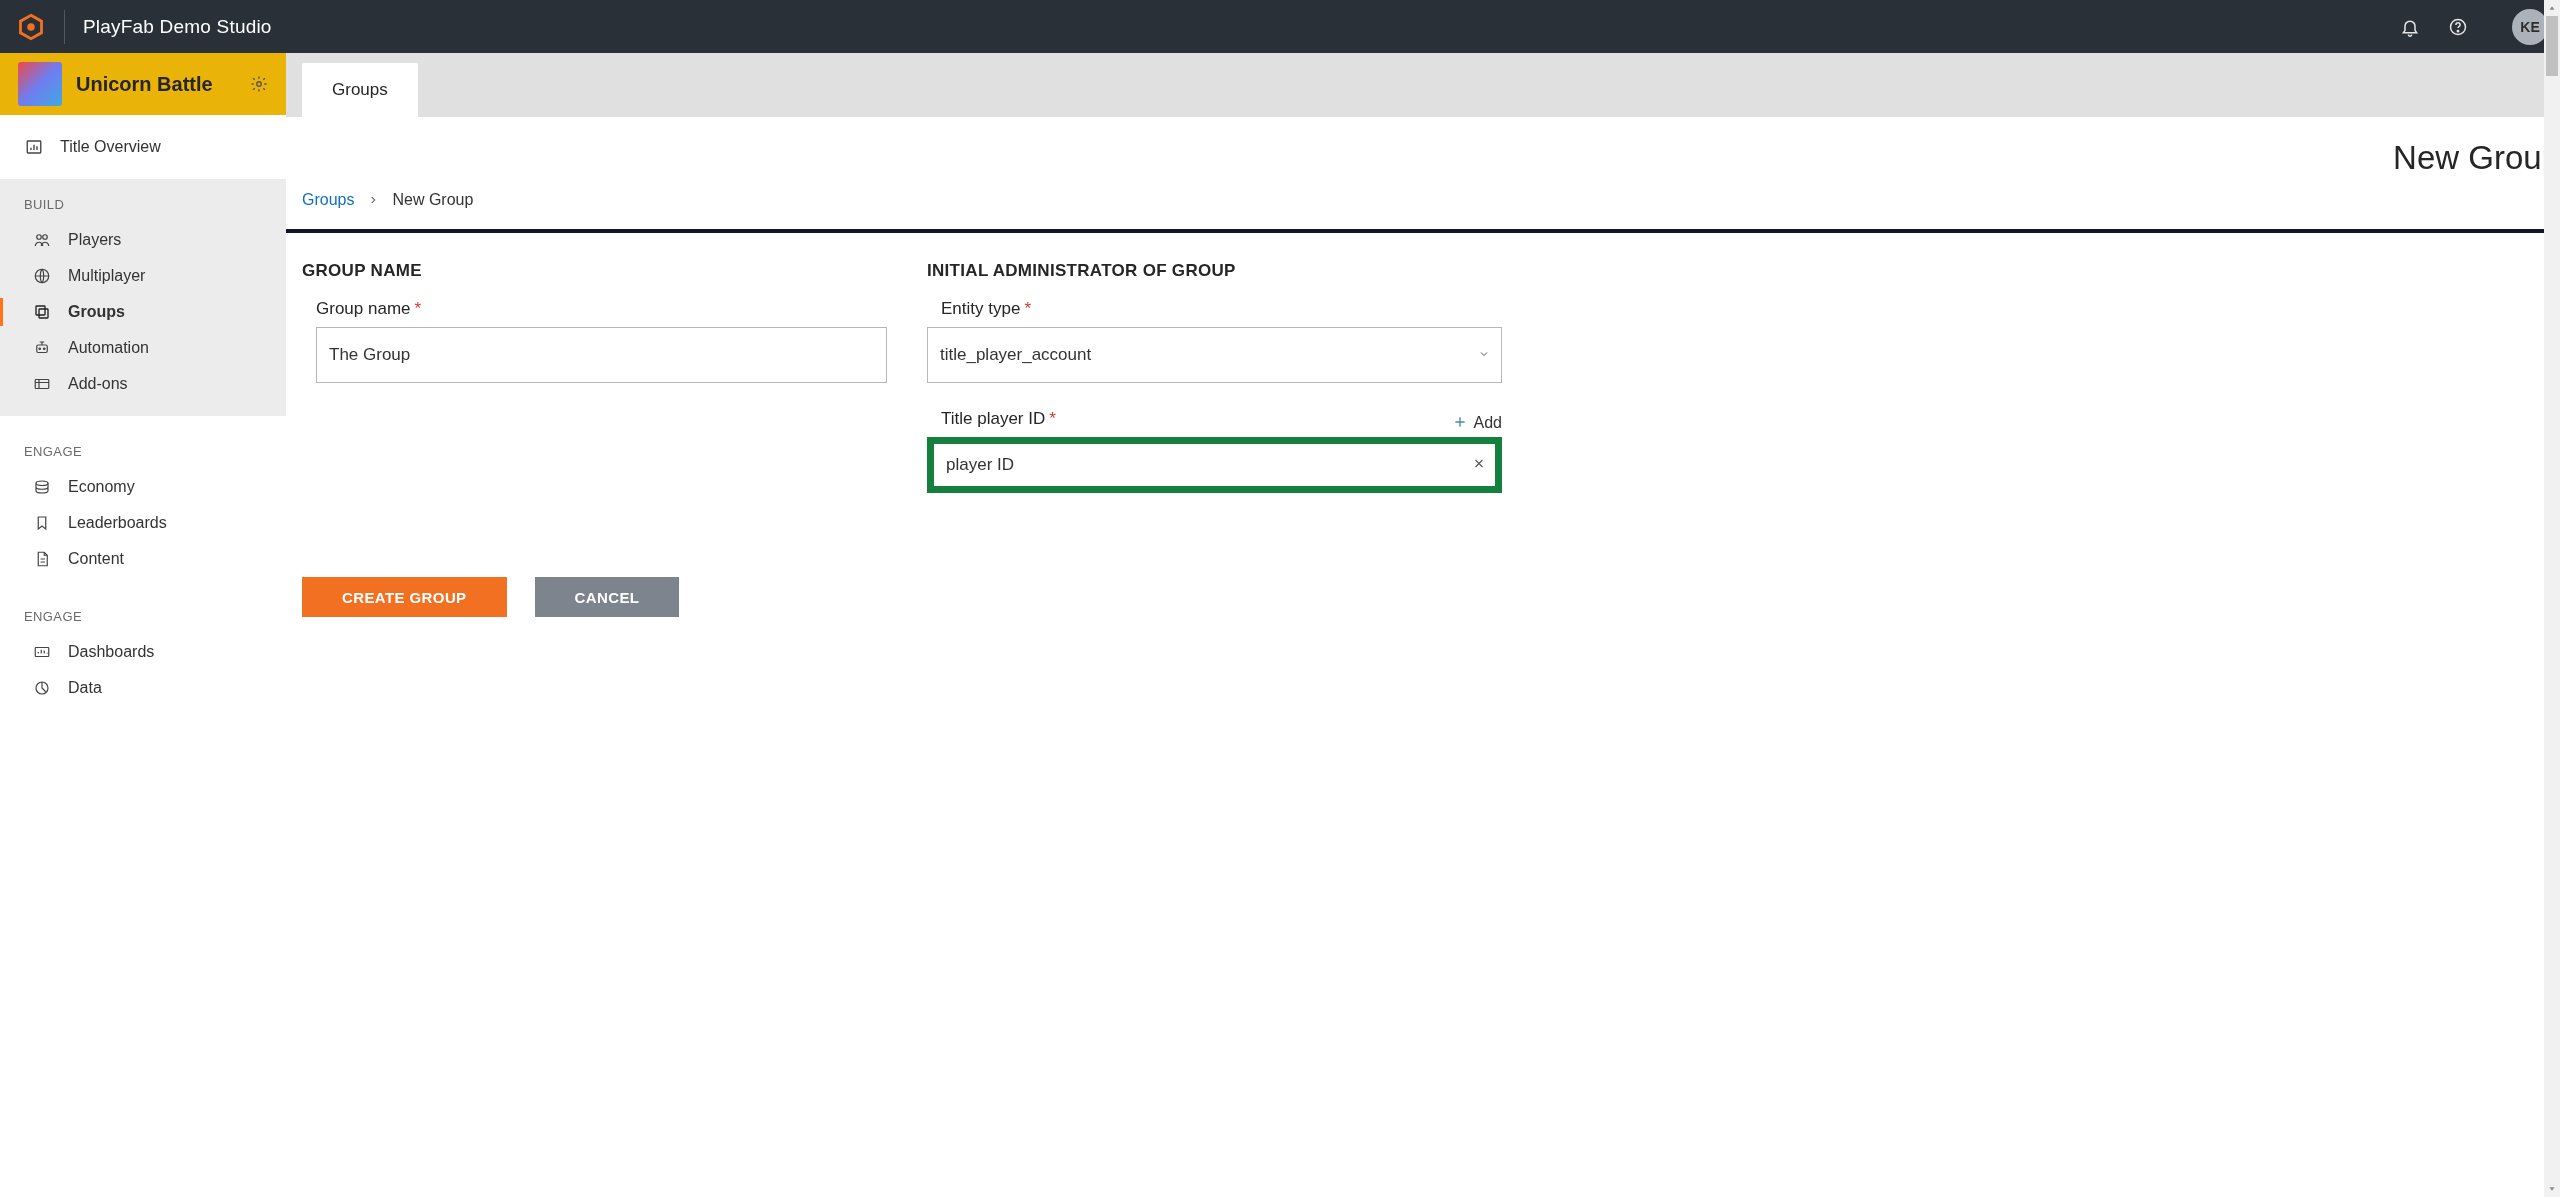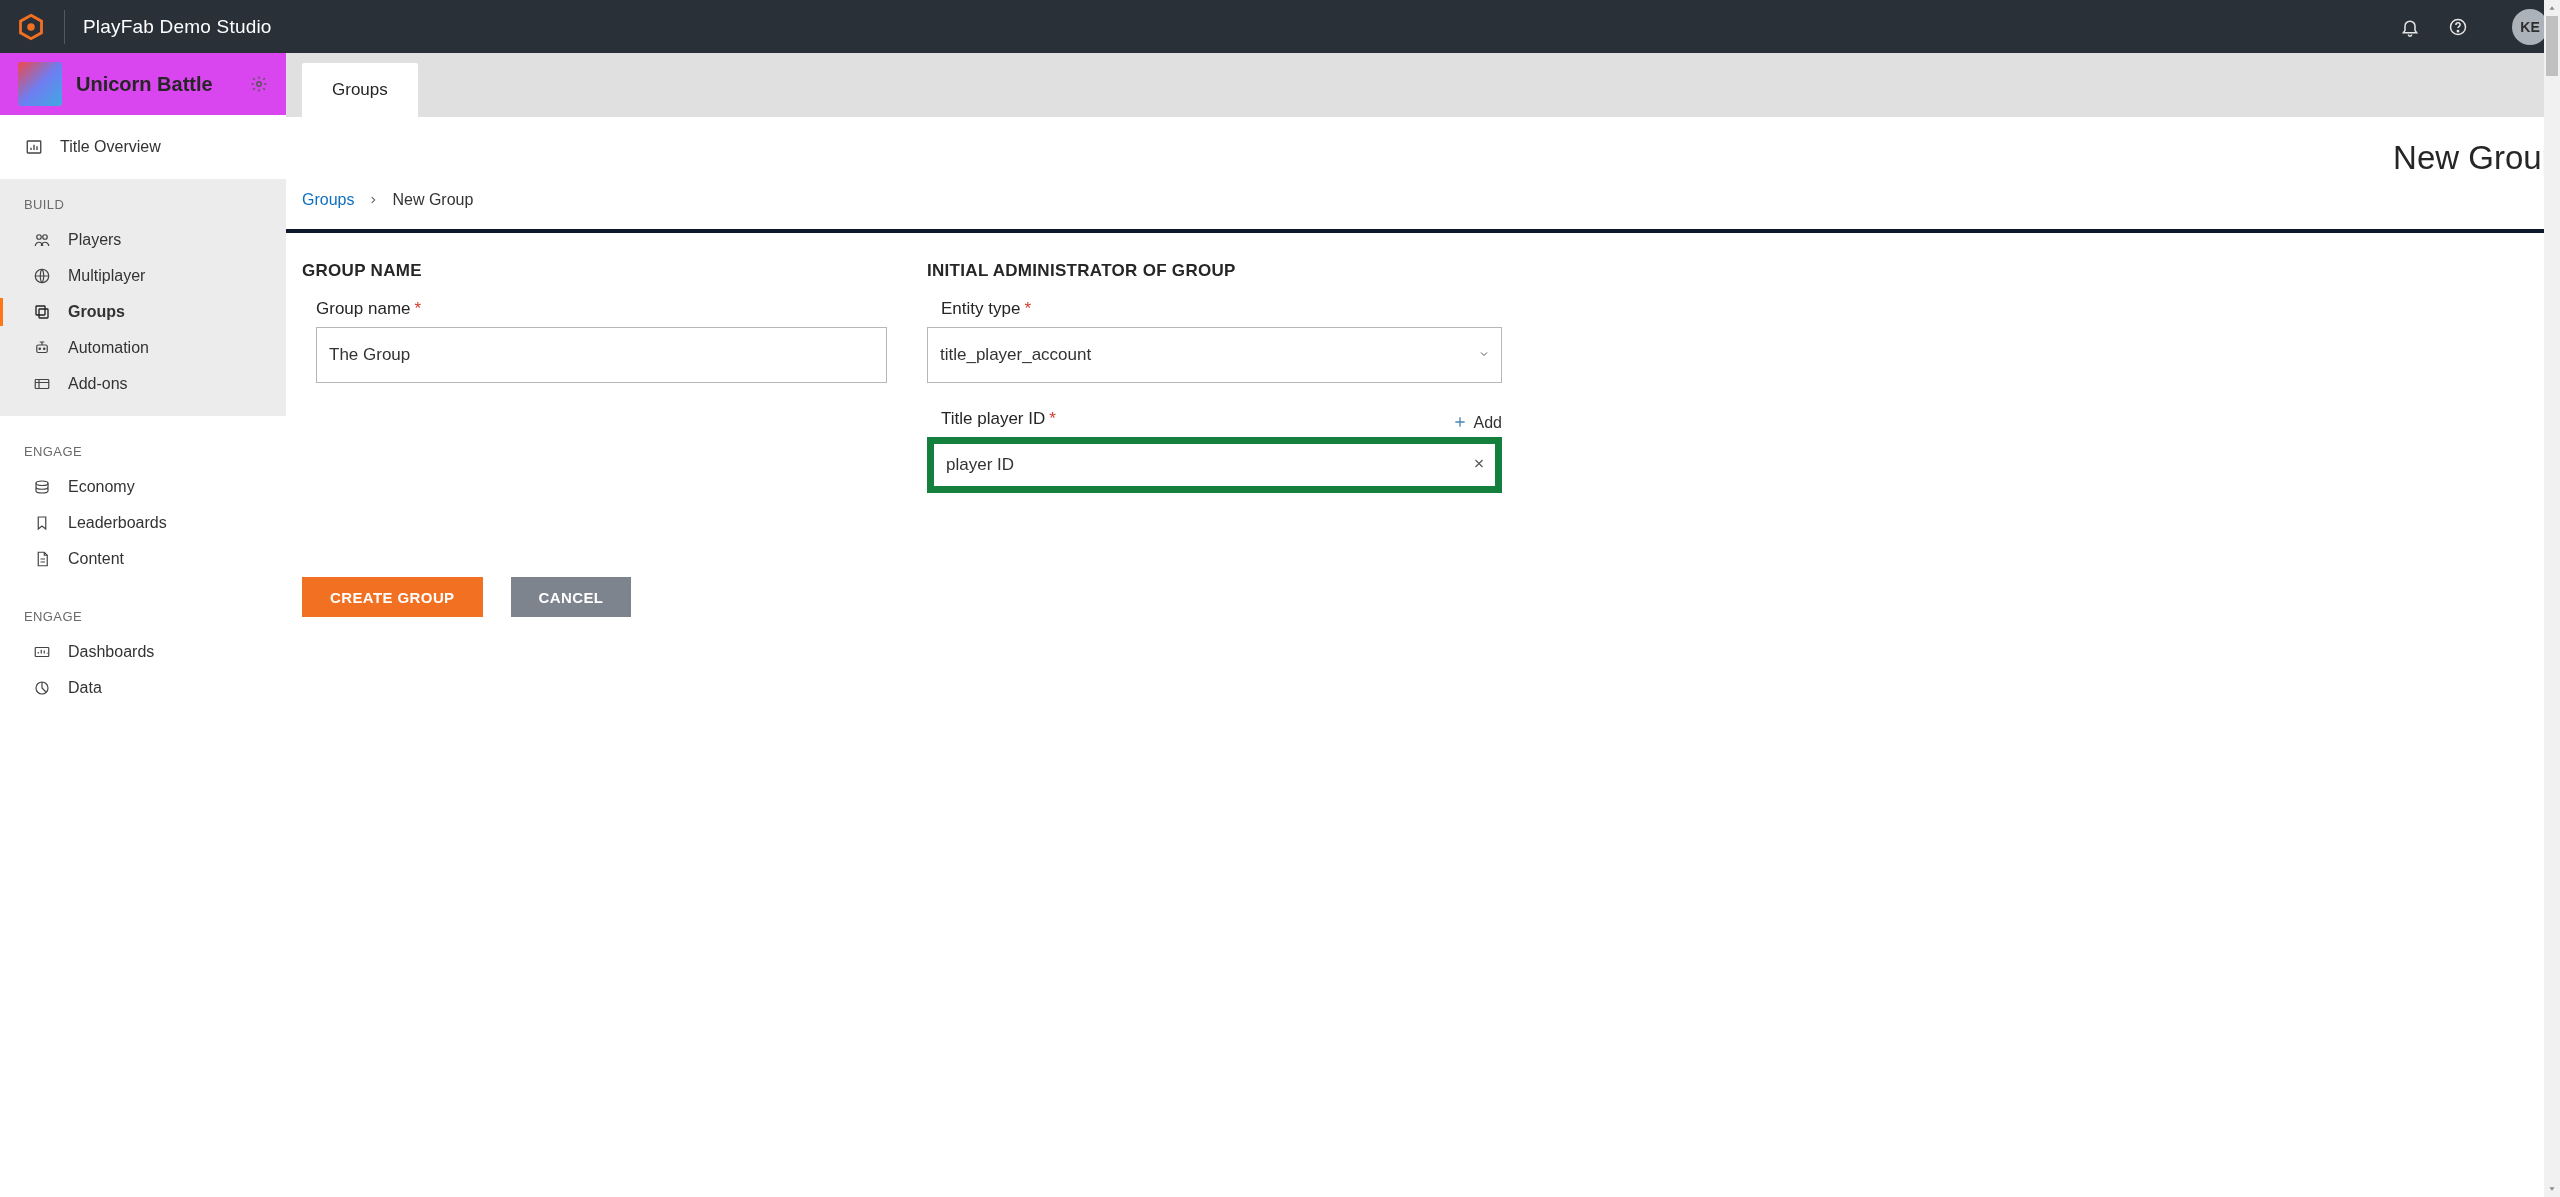--- a/index.html
+++ b/index.html
@@ -31,21 +31,21 @@
       margin-left: 16px;
     }
 
     
     .below-top { display: flex; height: calc(100% - 53px); }
 
     
     .sidebar { width: 286px; flex-shrink: 0; background: #fff; overflow-y: auto; }
     .title-row {
       height: 62px; display: flex; align-items: center; padding: 0 18px; gap: 14px;
-      background: #d946ef;
+      background: #eab308;
     }
     .title-thumb { width: 44px; height: 44px; border-radius: 3px; background: linear-gradient(135deg,#f04848 0%, #6f7df1 50%, #3fa9e2 100%); }
     .title-name { font-size: 20px; font-weight: 700; flex: 1; }
     .gear { width: 18px; height: 18px; cursor: pointer; }
 
     .side-section { padding: 0; }
     .side-section.shaded { background: #ececec; }
     .section-header {
       padding: 18px 24px 10px 24px;
       font-size: 13px; letter-spacing: .4px;
@@ -99,21 +99,21 @@
       color:#555; cursor:pointer; font-size:18px; padding:4px;
     }
     .select-wrap { position:relative; padding-left: 0; }
     .select-chev {
       position:absolute; right:12px; top:50%; transform:translateY(-50%);
       pointer-events:none; color:#555;
     }
 
     .button-row { padding: 50px 0 0 16px; display:flex; gap: 28px; }
     .btn {
-      height: 40px; padding: 0 28px; border:none; cursor:pointer;
+      height: 40px; padding: 0 40px; border:none; cursor:pointer;
       font-size: 15px; font-weight: 600; letter-spacing: .4px;
     }
     .btn.primary { background:#f27022; color:#fff; }
     .btn.secondary { background:#7d848e; color:#fff; }
 
     
     .fake-scroll {
       position: fixed; right: 0; top: 0; width: 16px; height: 100%;
       background: #f1f1f1;
     }

